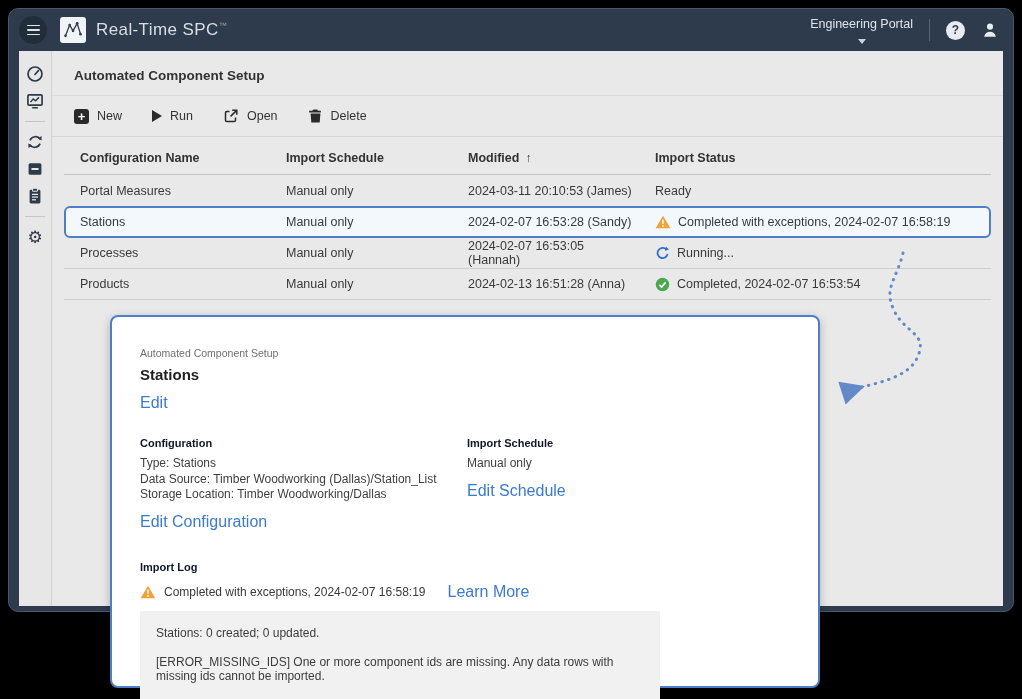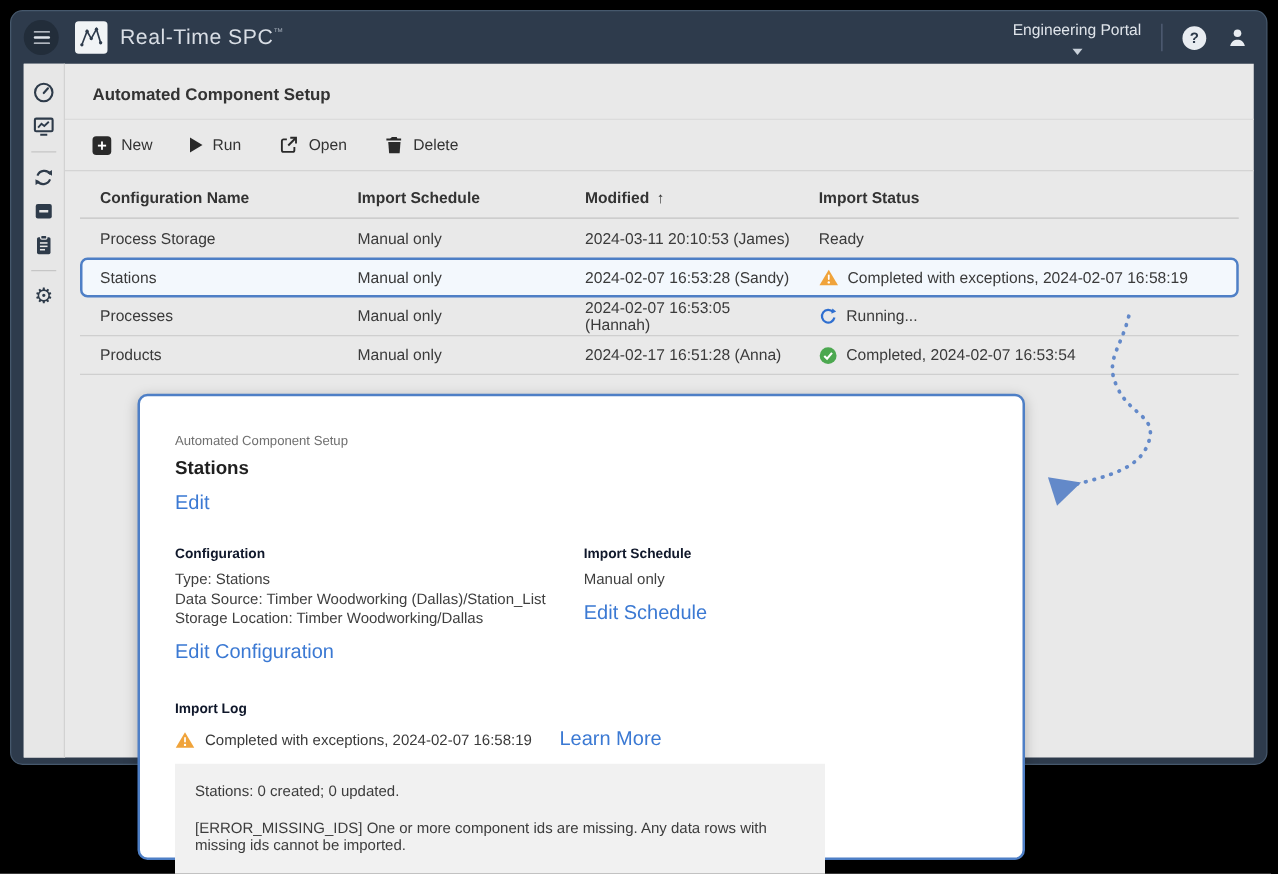--- a/index.html
+++ b/index.html
@@ -239,21 +239,21 @@
           <div class="c-name">Configuration Name</div>
           <div class="c-sched">Import Schedule</div>
           <div class="c-mod">
             <span>Modified</span>
             <span class="sort-arrow">↑</span>
           </div>
           <div class="c-status">Import Status</div>
         </div>
 
         <div class="grid-row data-row no-sep">
-          <div class="c-name">Process Storage</div>
+          <div class="c-name">Portal Measures</div>
           <div class="c-sched">Manual only</div>
           <div class="c-mod">2024-03-11 20:10:53 (James)</div>
           <div class="c-status">
               <span>Ready</span>
             </div>
         </div>
 
         <div class="grid-row data-row selected">
           <div class="c-name">Stations</div>
           <div class="c-sched">Manual only</div>
@@ -281,21 +281,21 @@
                 <polygon points="11.6,0.8 14.9,3.4 10.8,5.3" fill="#2f6fd0"></polygon>
               </svg>
             </span>
             <span>Running...</span>
           </div>
         </div>
 
         <div class="grid-row data-row">
           <div class="c-name">Products</div>
           <div class="c-sched">Manual only</div>
-          <div class="c-mod">2024-02-17 16:51:28 (Anna)</div>
+          <div class="c-mod">2024-02-13 16:51:28 (Anna)</div>
           <div class="c-status">
             <span class="st-icon">
               <svg class="ic" width="15" height="15" viewBox="0 0 16 16">
                 <circle cx="8" cy="8" r="7.2" fill="#4ca850"></circle>
                 <polyline points="4.7,8.3 7.1,10.7 11.3,5.7" fill="none" stroke="#fff" stroke-width="1.8"></polyline>
               </svg>
             </span>
             <span>Completed, 2024-02-07 16:53:54</span>
           </div>
         </div>

